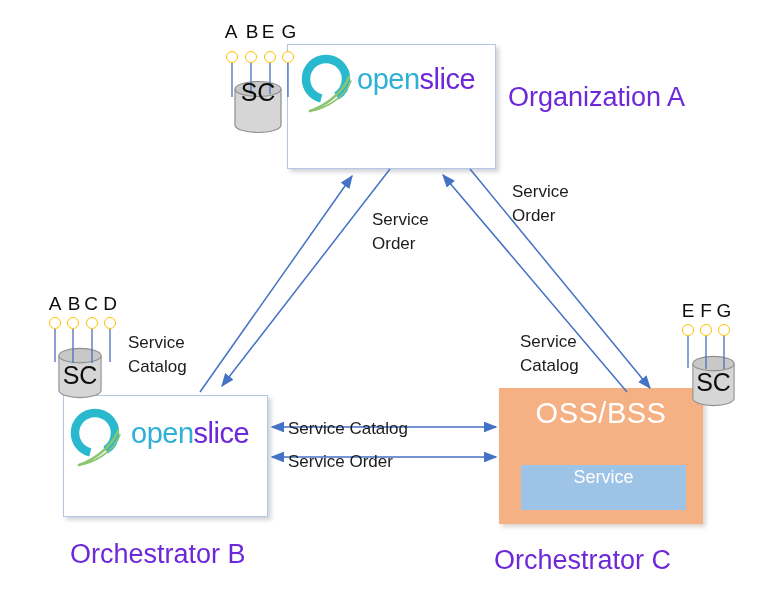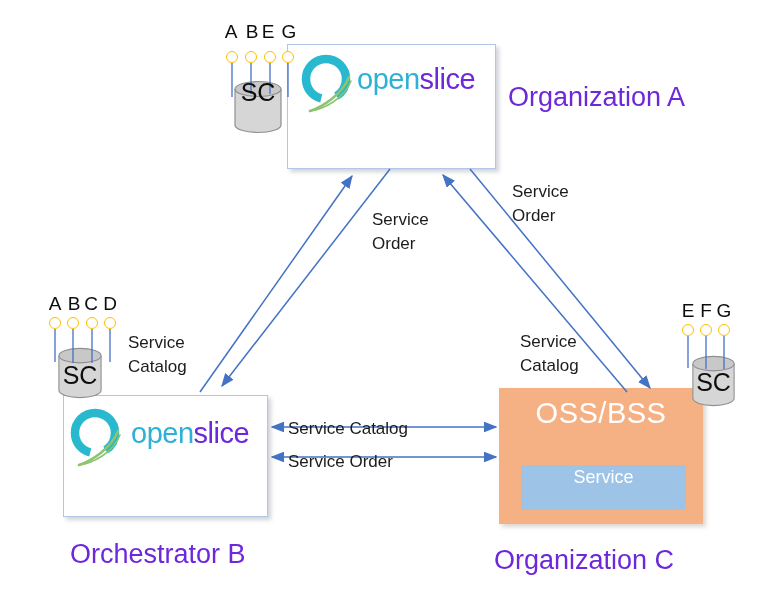--- a/index.html
+++ b/index.html
@@ -107,21 +107,21 @@
     <div>Catalog</div>
   </div>
 
   <div class="oss-box" style="left:499px;top:388px;width:204px;height:136px;">
     <div class="oss-title">OSS/BSS</div>
     <div class="orch-box">
       <div>Service</div>
     </div>
   </div>
 
-  <div class="org-lbl" style="left:494px;top:545px;">Organization C</div>
+  <div class="org-lbl" style="left:494px;top:545px;">Orchestrator C</div>
 
   <svg class="cyl" style="left:692px;top:355px;" width="43" height="52" viewBox="0 0 48 54" preserveAspectRatio="none">
     <path d="M1 9 L1 45 A23 7.5 0 0 0 47 45 L47 9" fill="#d6d6d6" stroke="#8f8f8f" stroke-width="1.2"></path>
     <ellipse cx="24" cy="9" rx="23" ry="7.5" fill="#c8c8c8" stroke="#8f8f8f" stroke-width="1.2"></ellipse>
   </svg>
   <div class="sc-text" style="left:692px;top:369px;width:43px;">SC</div>
 
   <div class="iface-letter" style="left:688px;top:300px;">E</div>
   <div class="iface-letter" style="left:706px;top:300px;">F</div>
   <div class="iface-letter" style="left:724px;top:300px;">G</div>

